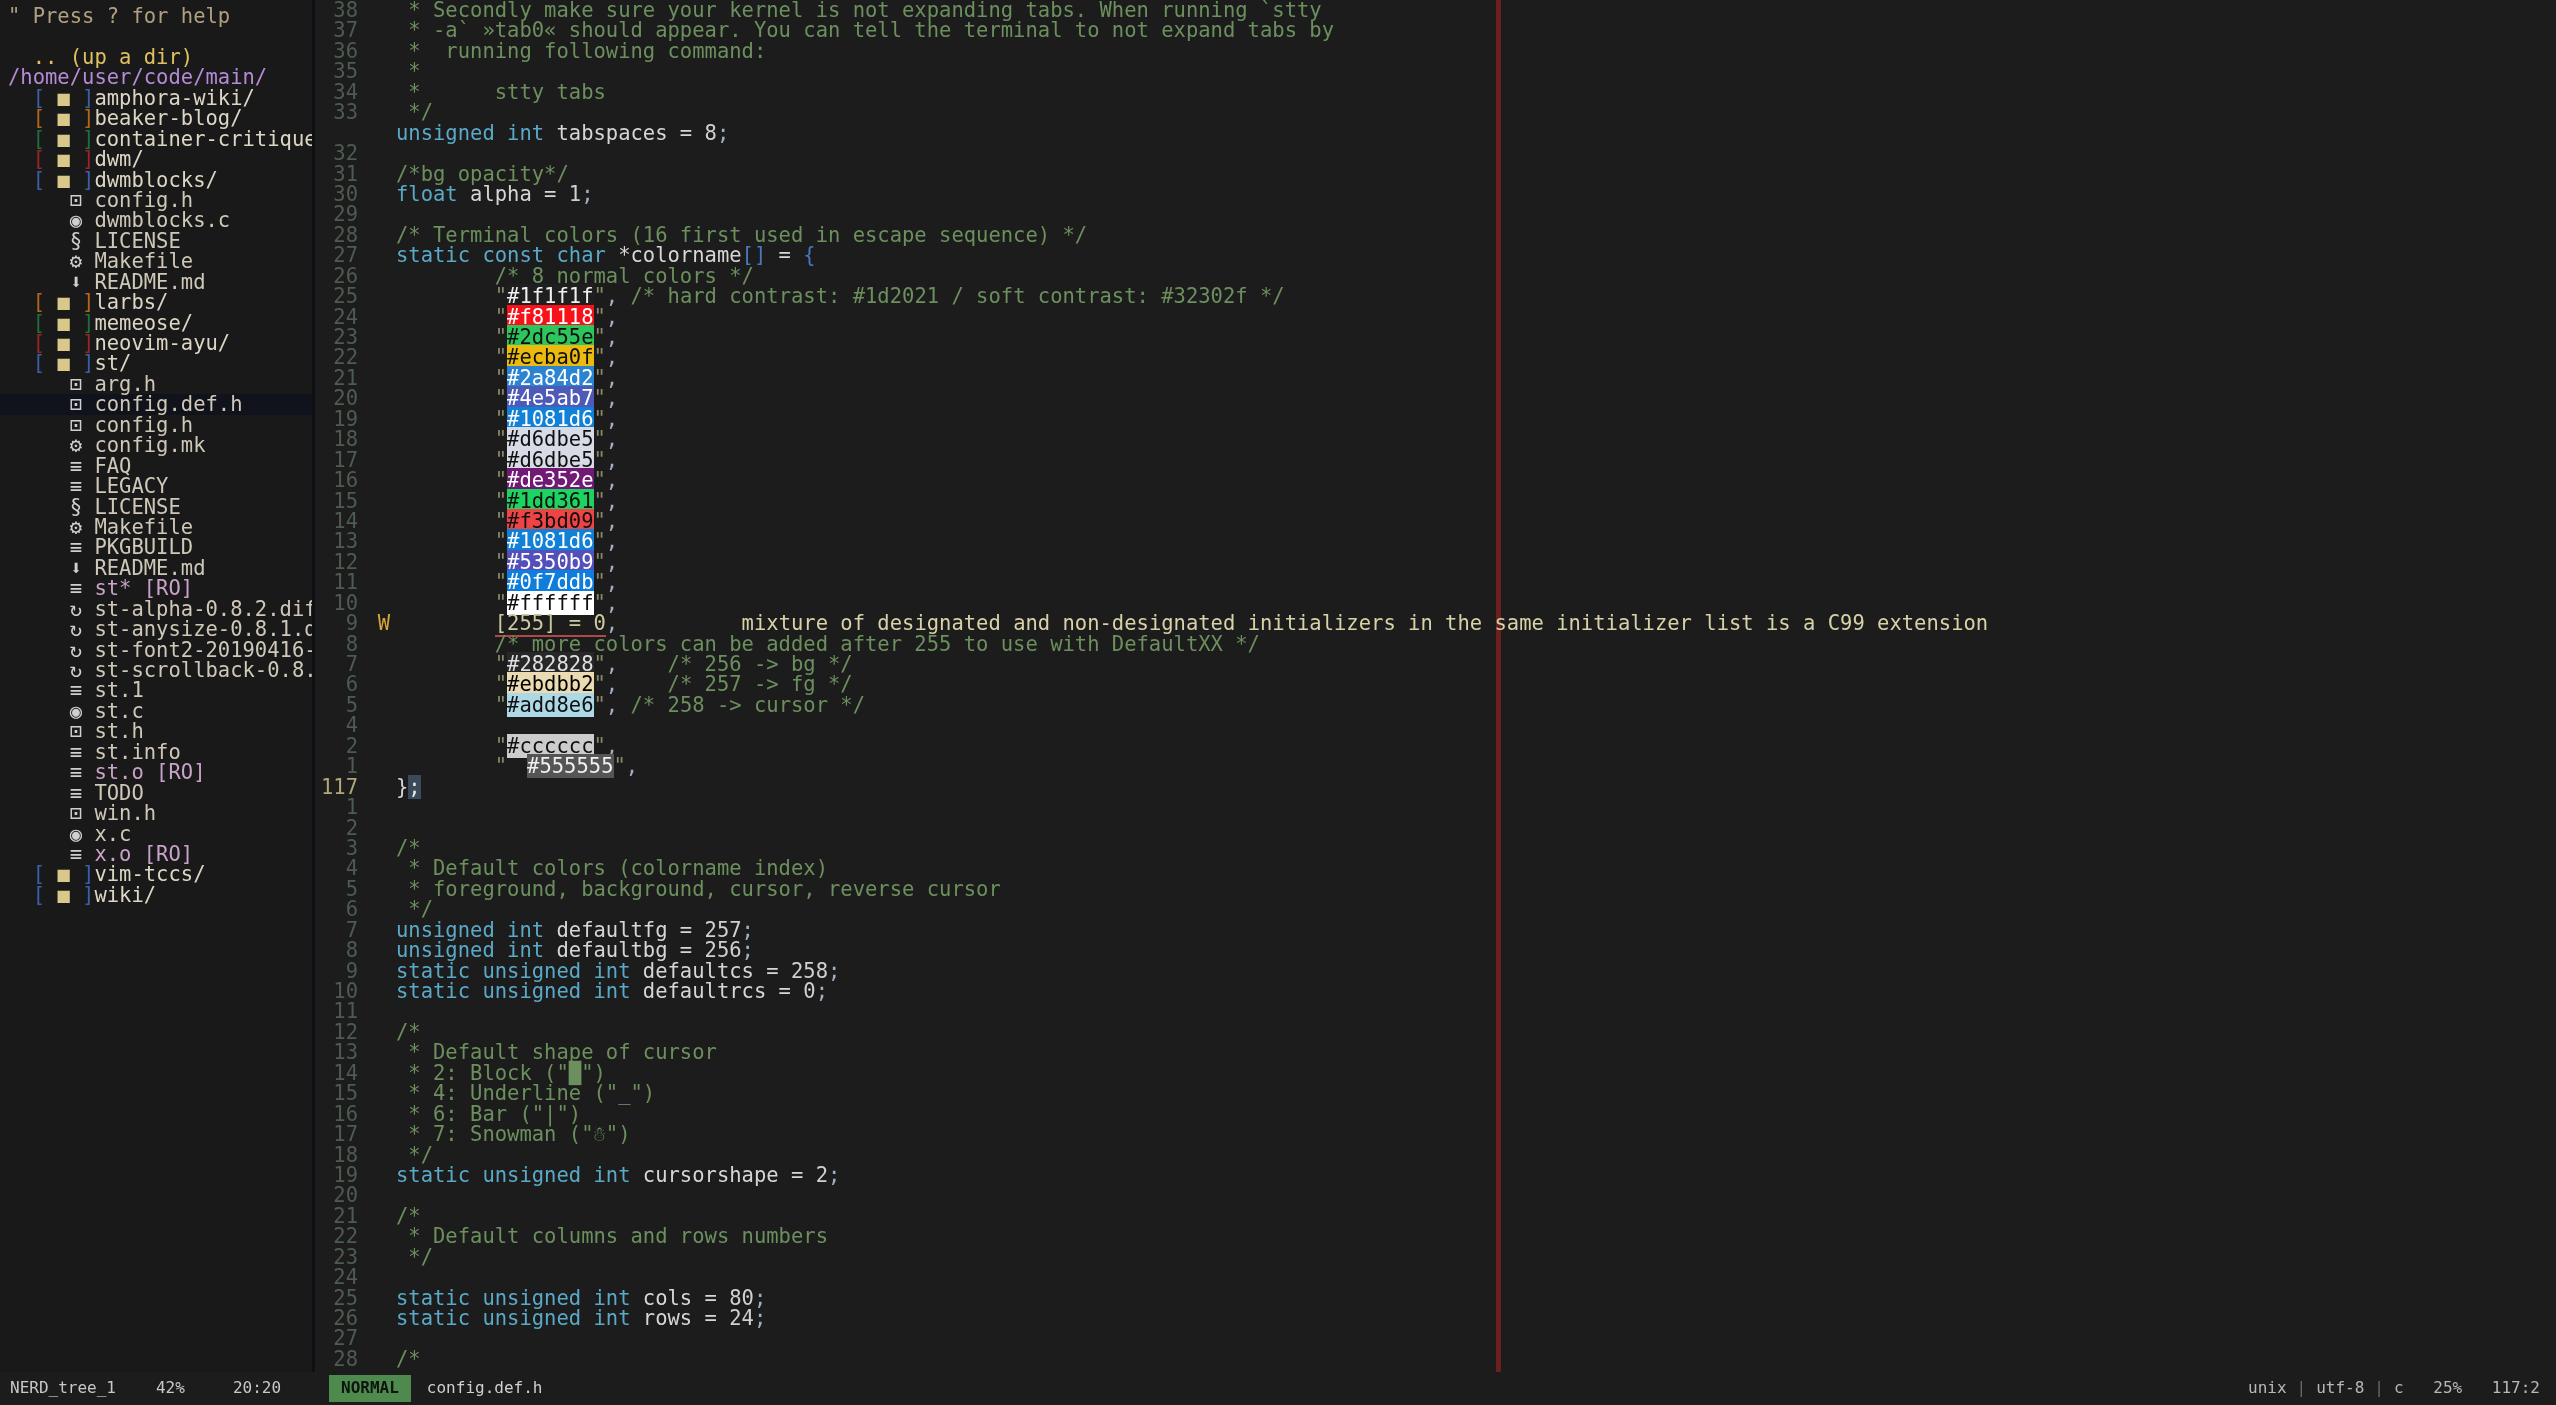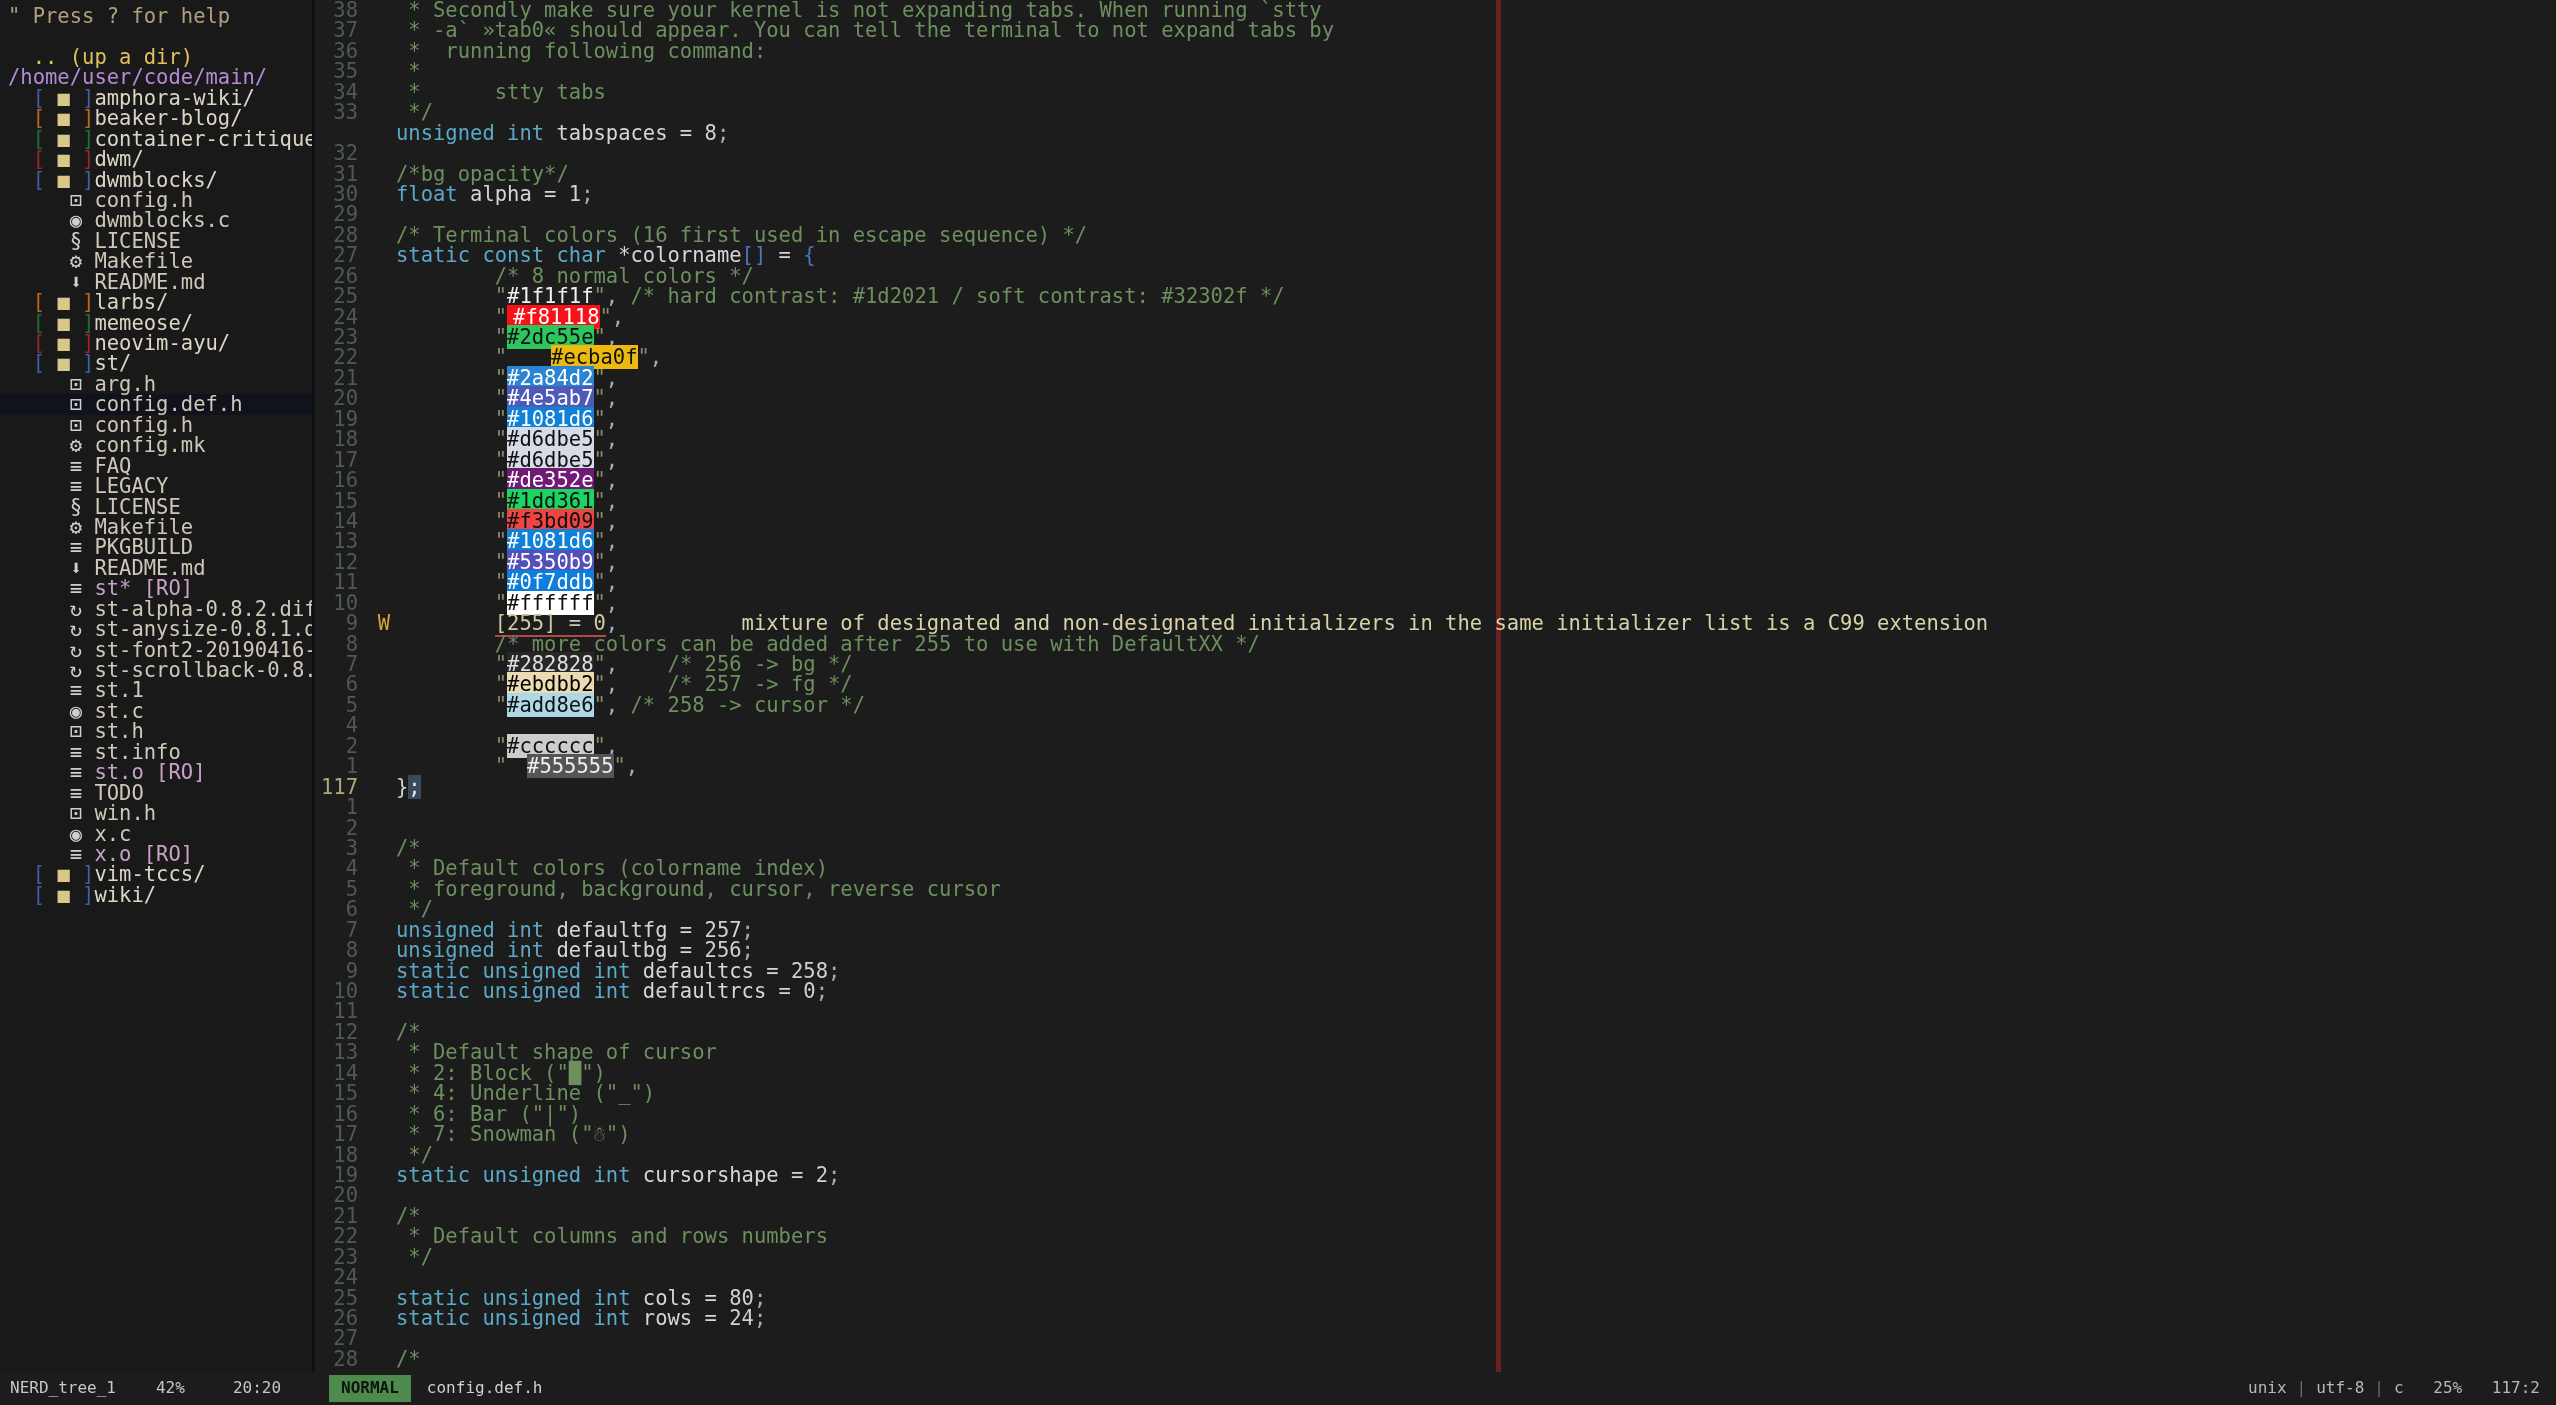--- a/index.html
+++ b/index.html
@@ -55,23 +55,23 @@
   .id{color:#d6d6d6;}
   .num{color:#d0d0d0;}
   .punc{color:#9fb0c0;}
   .brk{color:#4a78c0;}
   .quote{color:#8a8a6a;}
   .diagtext{color:#d8d2a8;}
 
   
   .sw{padding:0;}
   .sw-dark{background:#1f1f1f;color:#f0f0f0;}
-  .sw-red{background:#f81118;color:#ffffff;padding-left:6px;}
+  .sw-red{background:#f81118;color:#ffffff;}
   .sw-green{background:#2dc55e;color:#10100f;}
-  .sw-yellow{background:#ecba0f;color:#101010;margin-left:44px;}
+  .sw-yellow{background:#ecba0f;color:#101010;}
   .sw-blue{background:#2a84d2;color:#ffffff;}
   .sw-purple{background:#4e5ab7;color:#ffffff;}
   .sw-cyan{background:#1081d6;color:#ffffff;}
   .sw-white{background:#d6dbe5;color:#101010;}
   .sw-bred{background:#701a75;color:#ffffff;}
   .sw-bgreen{background:#1dd361;color:#101010;}
   .sw-byellow{background:#ef4444;color:#101010;}
   .sw-bblue{background:#1081d6;color:#ffffff;}
   .sw-bpurple{background:#5350b9;color:#ffffff;}
   .sw-bcyan{background:#0f7ddb;color:#ffffff;}

